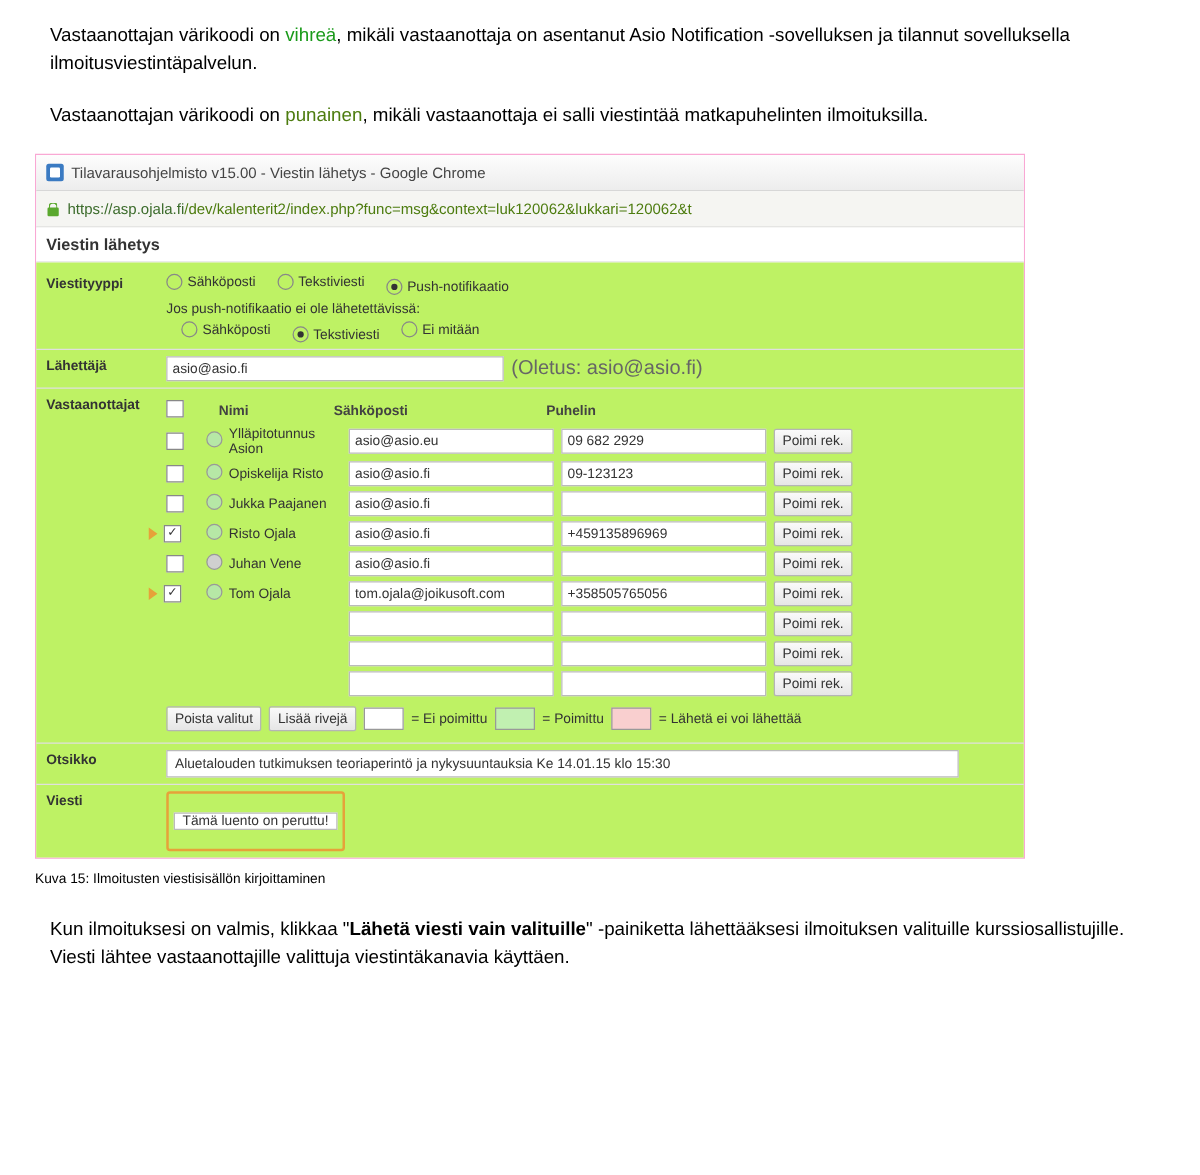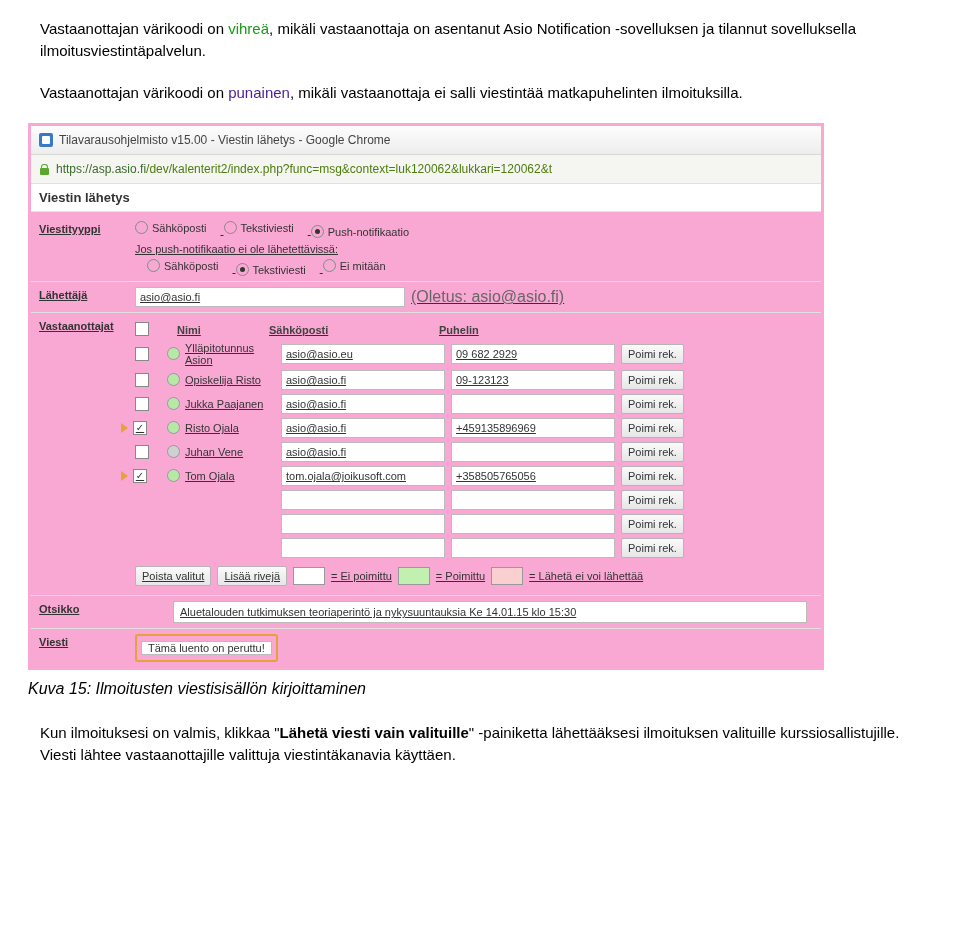--- a/index.html
+++ b/index.html
@@ -10,27 +10,27 @@
     width: 960px;
     box-sizing: border-box;
     color: #000;
     background: #fff;
   }
   .para {
     line-height: 1.45;
     margin: 0 0 20px 12px;
   }
   .green { color: #1a9a1a; }
-  .red { color: #4c1d95; text-align: right; }
+  .red { color: #4d7c0f; text-align: right; }
   .bold { font-weight: bold; }
 
   
   .shot {
     width: 790px;
-    border: 3px solid #f9a8d4;
+    border: 1px solid #f9a8d4;
     background: #fff;
     font-size: 12px;
     color: #333;
     margin-top: 8px;
   }
   .titlebar {
     display: flex;
     align-items: center;
     height: 28px;
     padding: 0 8px;
@@ -89,23 +89,22 @@
   .url-host{color:#3b6b2b;}
   .url-rest{color:#4d7c0f;}
   .section-hdr{
     background:#fff;
     padding:6px 8px;
     font-weight:bold;
     font-size:13px;
     border-bottom:1px solid #e5e5e2;
   }
   .form-area{
-    background:#f9a8d4;
+    background:#bef264;
     padding:4px 0 0 0;
-    text-decoration:underline;
   }
   .row{
     display:flex;
     align-items:flex-start;
     border-bottom:1px solid #e0e0de;
     padding:5px 8px;
     font-size:11px;
     min-height:18px;
   }
   .row.noborder{border-bottom:none;}
@@ -221,26 +220,25 @@
   .sw-white{background:#fff;}
   .sw-green{background:#c1f0b1;}
   .sw-pink{background:#f9cfcf;}
   .big-input{
     background:#fff;border:1px solid #bbb;height:20px;line-height:20px;
     padding:0 6px;font-size:11px;color:#333;
   }
   .highlight-box{
     border:2px solid #e6a23a;
     border-radius:3px;
-    padding:2px 4px;
+    padding:12px 4px;
     display:inline-block;
   }
   .caption{
-    font-style:italic;
-    font-size:16px;
+    font-size:11px;
     margin:10px 0 24px 0;
   }
 </style>
 </head>
 <body>
 
 <p class="para">
   <span>Vastaanottajan värikoodi on </span><span class="green">vihreä</span><span>, mikäli vastaanottaja on asentanut Asio Notification -sovelluksen ja tilannut sovelluksella ilmoitusviestintäpalvelun.</span>
 </p>
 
@@ -248,21 +246,21 @@
   <span>Vastaanottajan värikoodi on </span><span class="red">punainen</span><span>, mikäli vastaanottaja ei salli viestintää matkapuhelinten ilmoituksilla.</span>
 </p>
 
 <div class="shot">
   <div class="titlebar">
     <span class="win-icon"></span>
     <span>Tilavarausohjelmisto v15.00 - Viestin lähetys - Google Chrome</span>
   </div>
   <div class="urlbar">
     <span class="lock-icon"></span>
-    <span class="url-host">https://asp.asio.fi</span>
+    <span class="url-host">https://asp.ojala.fi</span>
       <span class="url-rest">/dev/kalenterit2/index.php?func=msg&amp;context=luk120062&amp;lukkari=120062&amp;t</span>
   </div>
   <div class="section-hdr">Viestin lähetys</div>
 
   <div class="form-area">
 
     <div class="row">
       <div class="label-col">Viestityyppi</div>
       <div class="content-col">
         <div>
@@ -413,21 +411,21 @@
           <span class="swatch sw-white"></span>
           <span>= Ei poimittu</span>
           <span class="swatch sw-green"></span>
           <span>= Poimittu</span>
           <span class="swatch sw-pink"></span>
           <span>= Lähetä ei voi lähettää</span>
         </div>
       </div>
     </div>
 
-    <div class="row" style="border-top:1px solid #e0e0de;gap:38px;">
+    <div class="row" style="border-top:1px solid #e0e0de;">
       <div class="label-col">Otsikko</div>
       <div class="content-col">
         <div class="big-input" style="width:620px;">Aluetalouden tutkimuksen teoriaperintö ja nykysuuntauksia Ke 14.01.15 klo 15:30</div>
       </div>
     </div>
 
     <div class="row noborder">
       <div class="label-col">Viesti</div>
       <div class="content-col">
         <span class="highlight-box">

